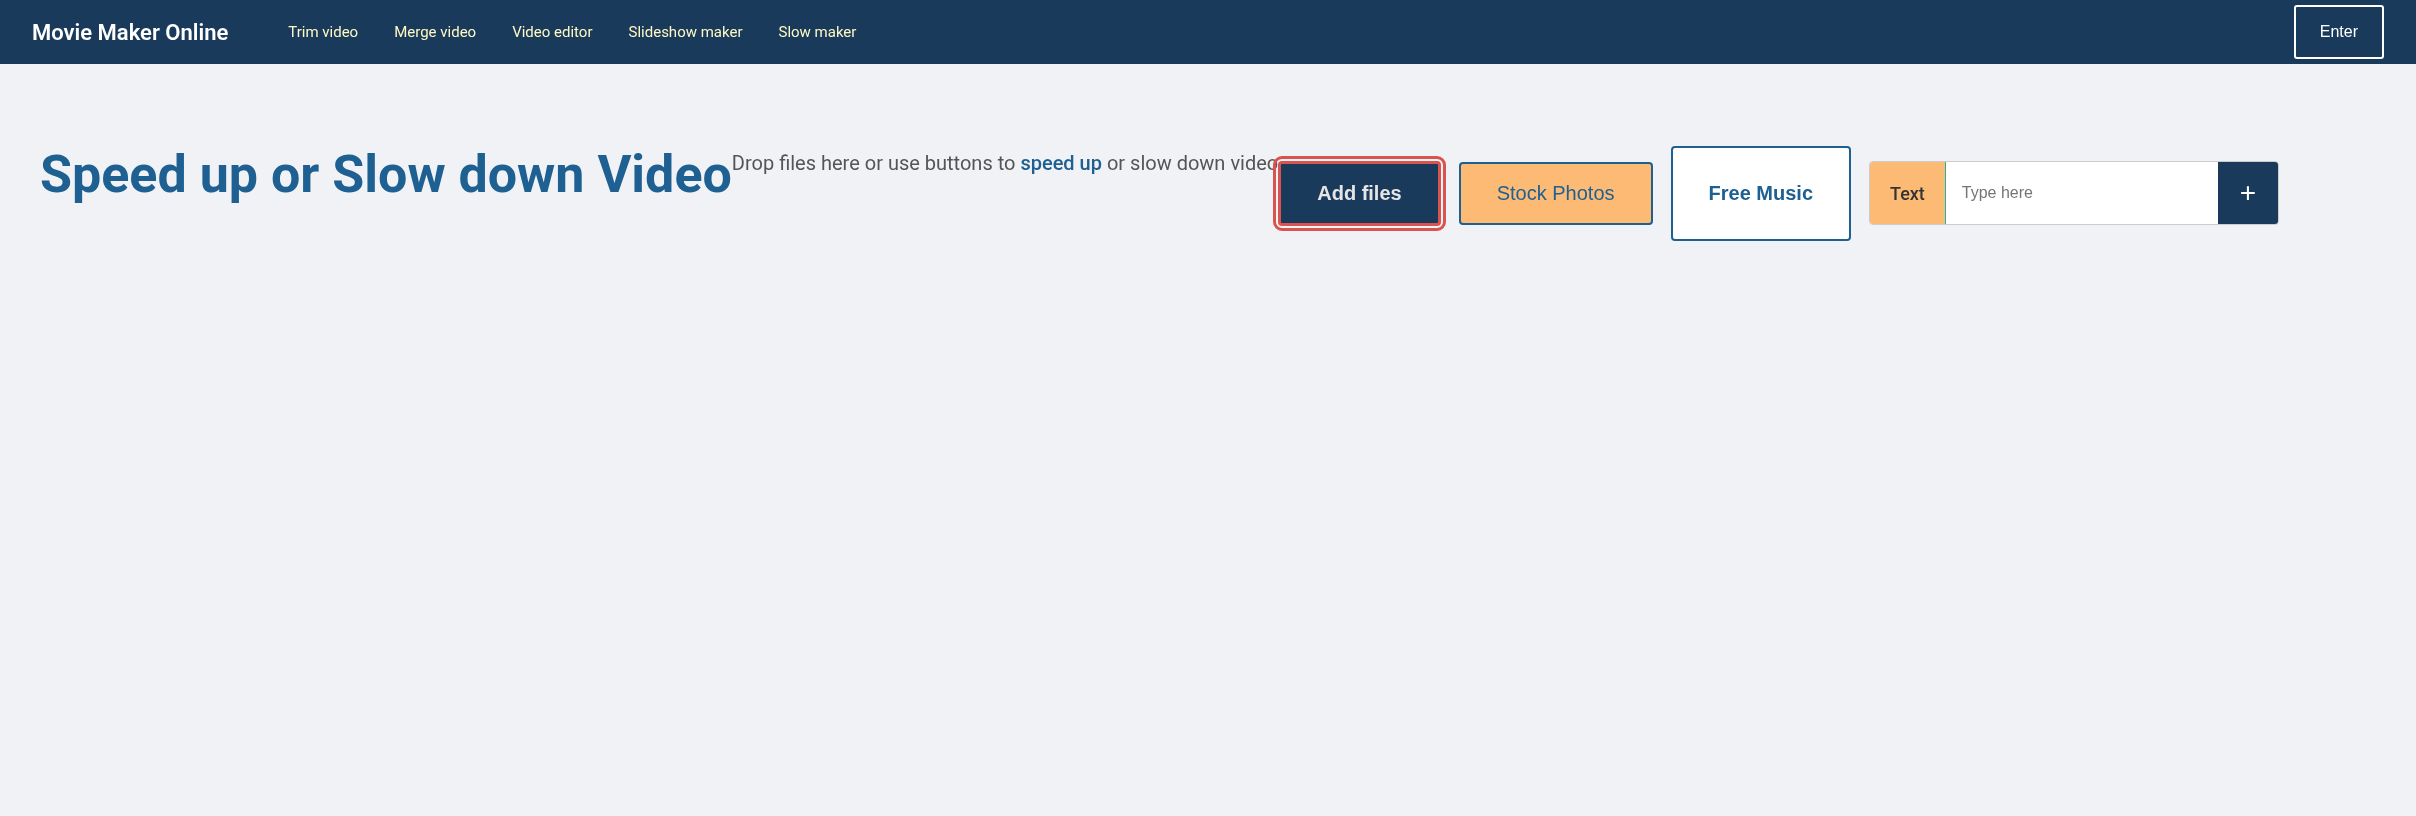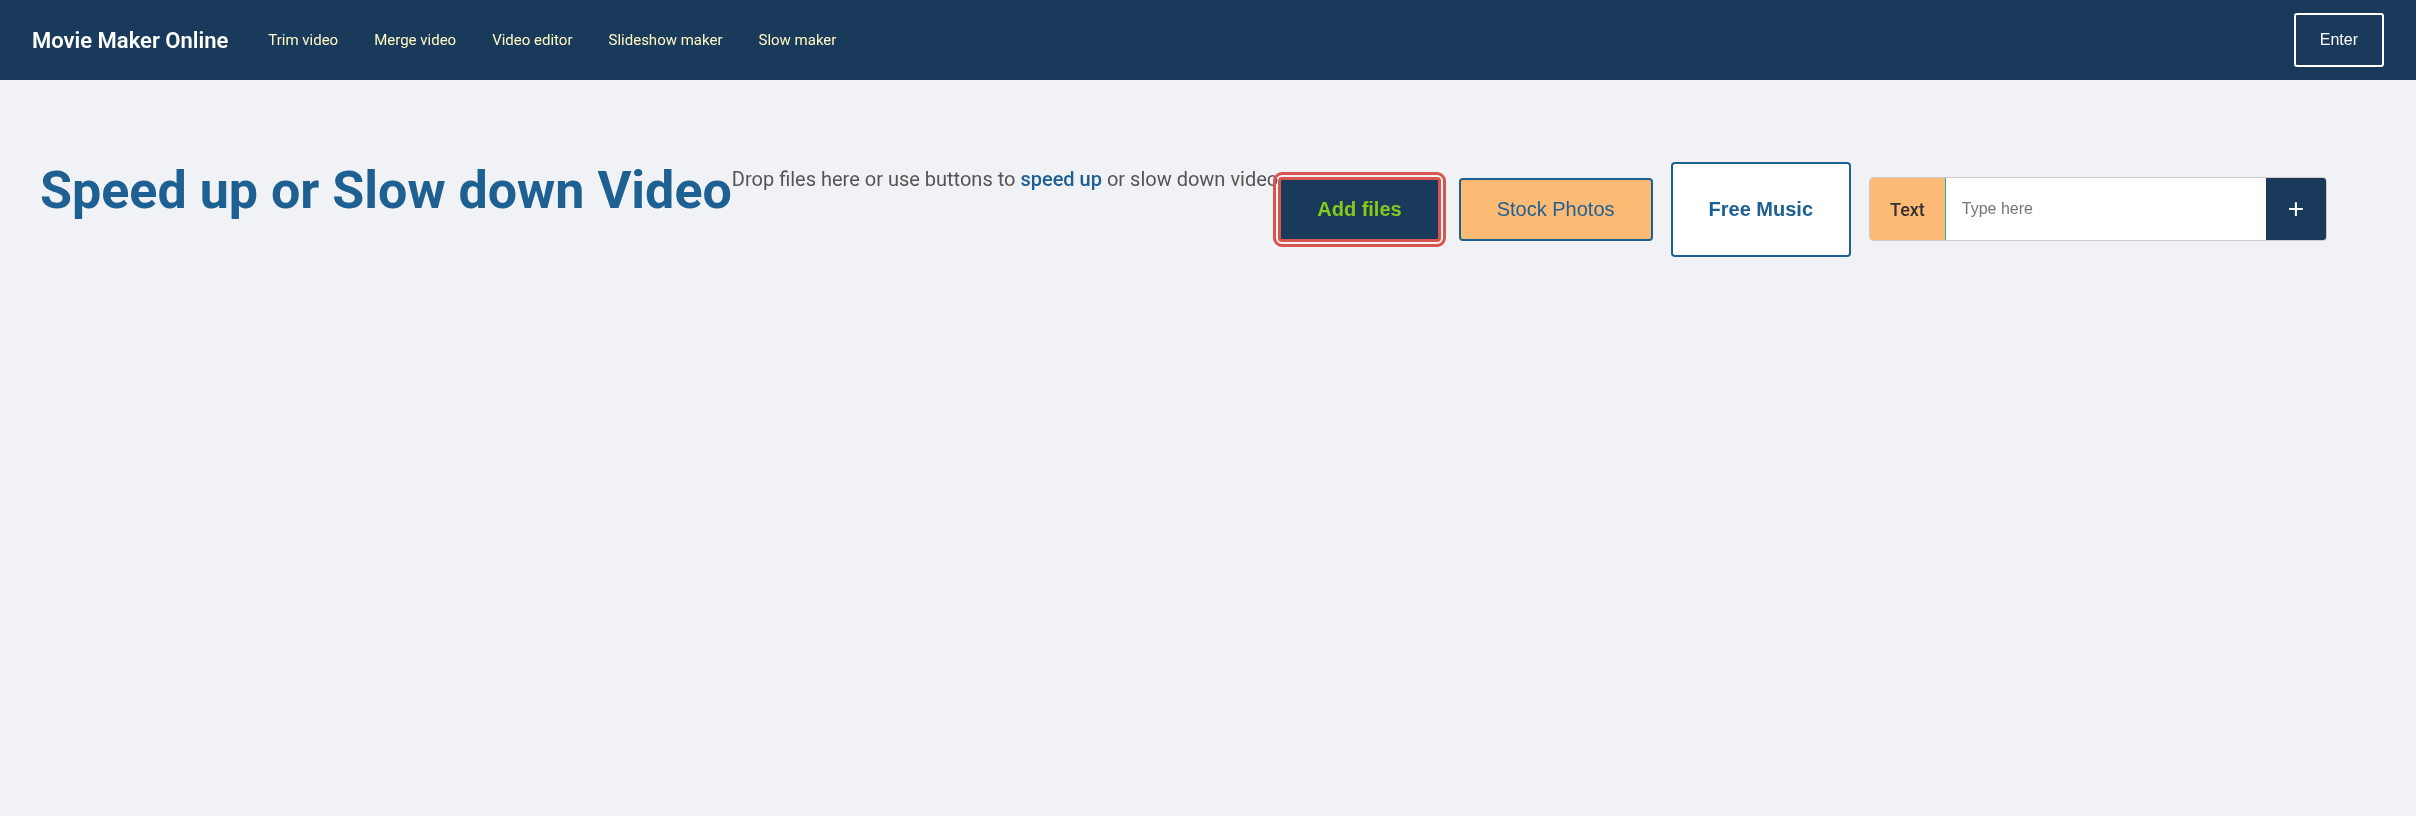--- a/index.html
+++ b/index.html
@@ -13,22 +13,22 @@
       background-color: #f0f2f5;
       min-height: 100vh;
     }
 
     
     .navbar {
       background-color: #1a3a5c;
       display: flex;
       align-items: center;
       padding: 0 32px;
-      height: 80px;
-      gap: 40px;
+      height: 64px;
+      gap: 60px;
     }
 
     .navbar-brand {
       color: #ffffff;
       font-size: 22px;
       font-weight: 600;
       white-space: nowrap;
     }
 
     .navbar-links {
@@ -90,21 +90,21 @@
     .buttons-row {
       display: flex;
       align-items: center;
       gap: 18px;
       flex-wrap: wrap;
       justify-content: center;
     }
 
     .btn-add-files {
       background-color: #1a3a5c;
-      color: #84cc16;
+      color: #e5e5e5;
       border: 3px solid #d9534f;
       padding: 18px 36px;
       font-size: 20px;
       font-weight: 600;
       cursor: pointer;
       border-radius: 4px;
       outline: 3px solid #d9534f;
       outline-offset: 2px;
     }
 
@@ -151,21 +151,21 @@
       white-space: nowrap;
     }
 
     .text-input {
       border: none;
       outline: none;
       padding: 0 16px;
       font-size: 16px;
       color: #aaa;
       background: #ffffff;
-      width: 320px;
+      width: 272px;
     }
 
     .btn-plus {
       background-color: #1a3a5c;
       color: #ffffff;
       border: none;
       width: 60px;
       font-size: 28px;
       cursor: pointer;
       display: flex;

